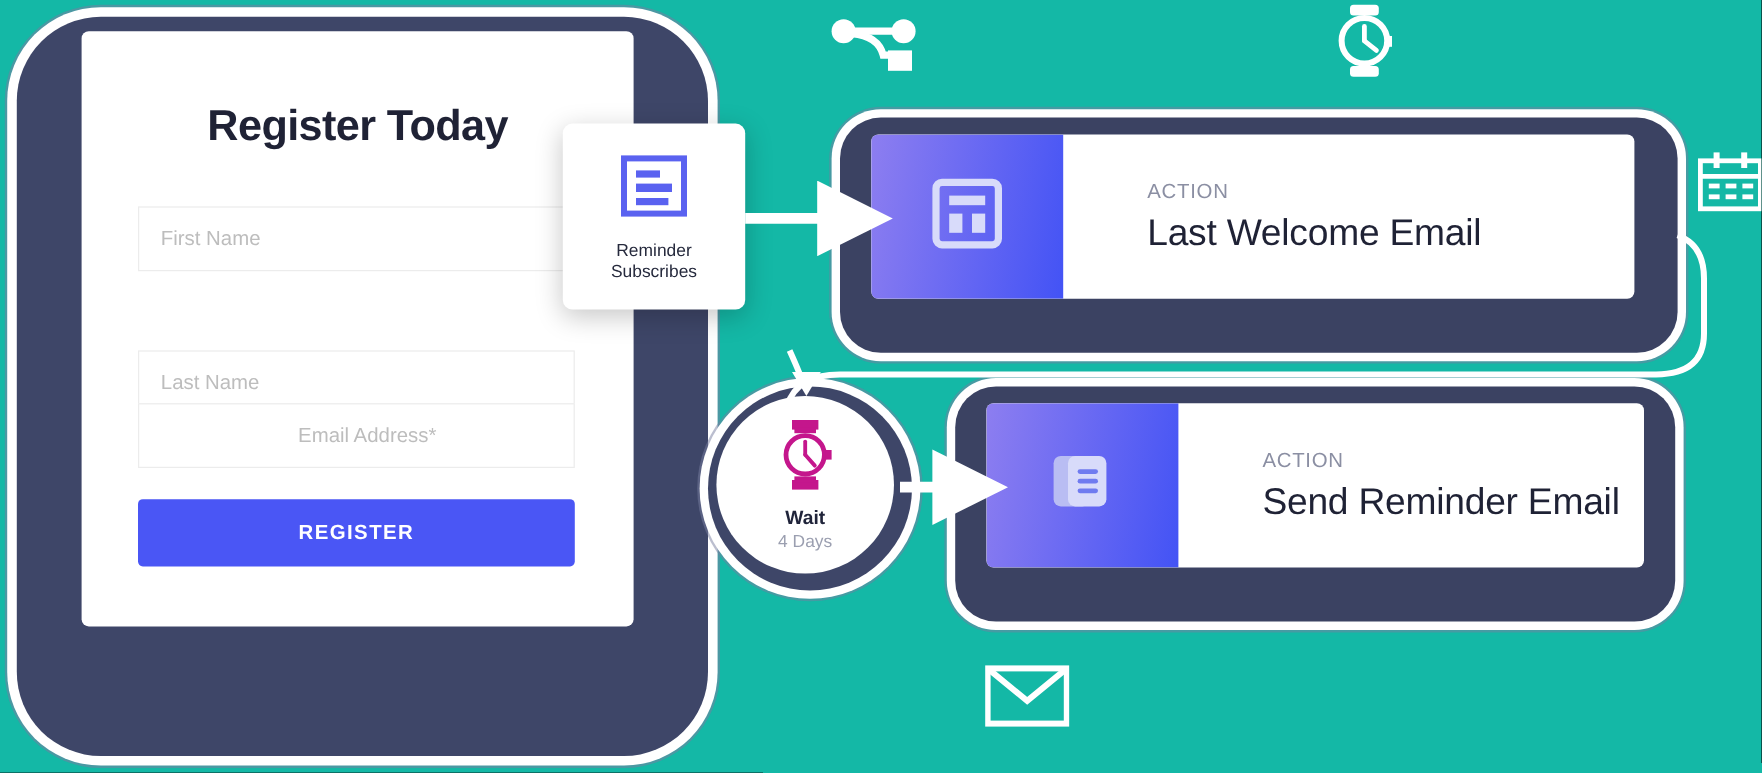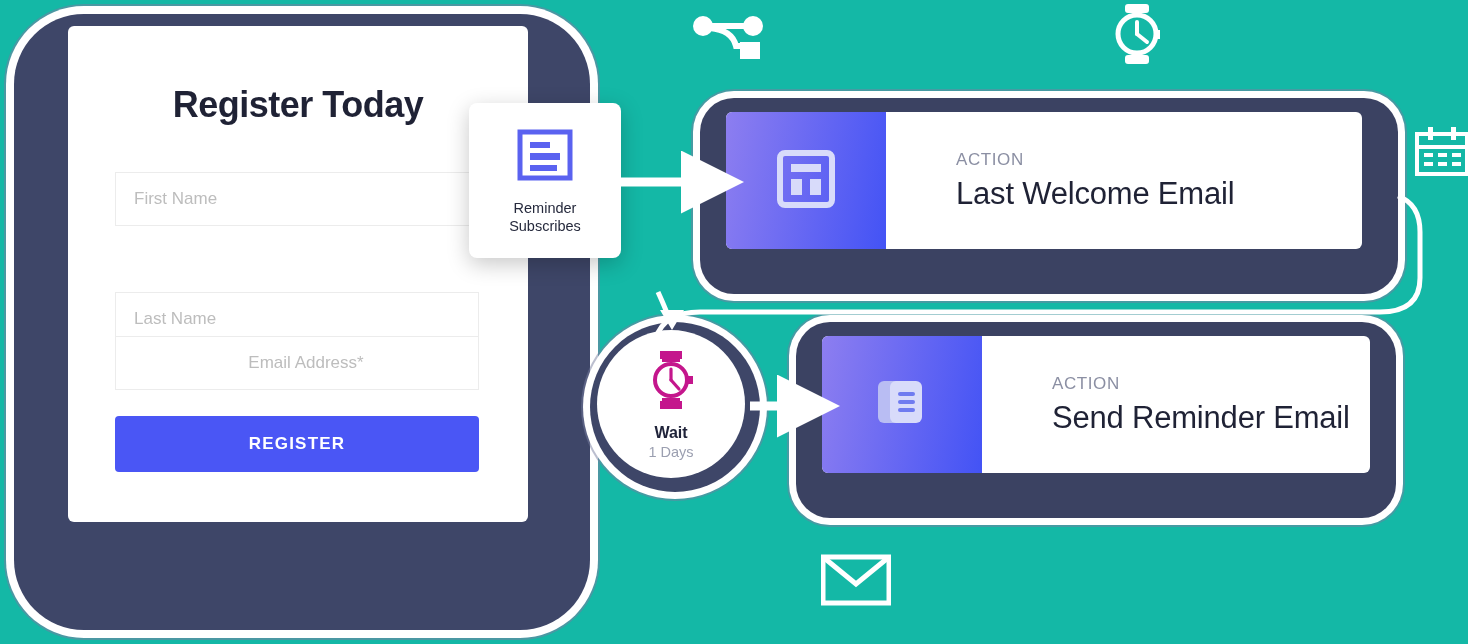--- a/index.html
+++ b/index.html
@@ -296,21 +296,21 @@
         <rect x="16" y="52" width="22" height="8" fill="#c4168c"></rect>
         <rect x="18" y="8" width="18" height="5" fill="#c4168c"></rect>
         <rect x="18" y="49" width="18" height="5" fill="#c4168c"></rect>
         <circle cx="27" cy="31" r="16" fill="none" stroke="#c4168c" stroke-width="4"></circle>
         <rect x="44" y="27" width="5" height="8" fill="#c4168c"></rect>
         <line x1="27" y1="31" x2="27" y2="20" stroke="#c4168c" stroke-width="3.2" stroke-linecap="round"></line>
         <line x1="27" y1="31" x2="35" y2="40" stroke="#c4168c" stroke-width="3.2" stroke-linecap="round"></line>
       </svg>
     </span>
     <div class="wait-label">Wait</div>
-    <div class="wait-sub">1 Days</div>
+    <div class="wait-sub">4 Days</div>
   </div>
 
   <svg class="connectors" viewBox="0 0 1468 644">
     <defs>
       <marker id="ah" markerWidth="7" markerHeight="7" refX="1" refY="3.5" orient="auto">
         <polygon points="0,0 7,3.5 0,7" fill="#ffffff"></polygon>
       </marker>
     </defs>
 
     <line x1="621" y1="182" x2="690" y2="182" stroke="#ffffff" stroke-width="9" marker-end="url(#ah)"></line>

